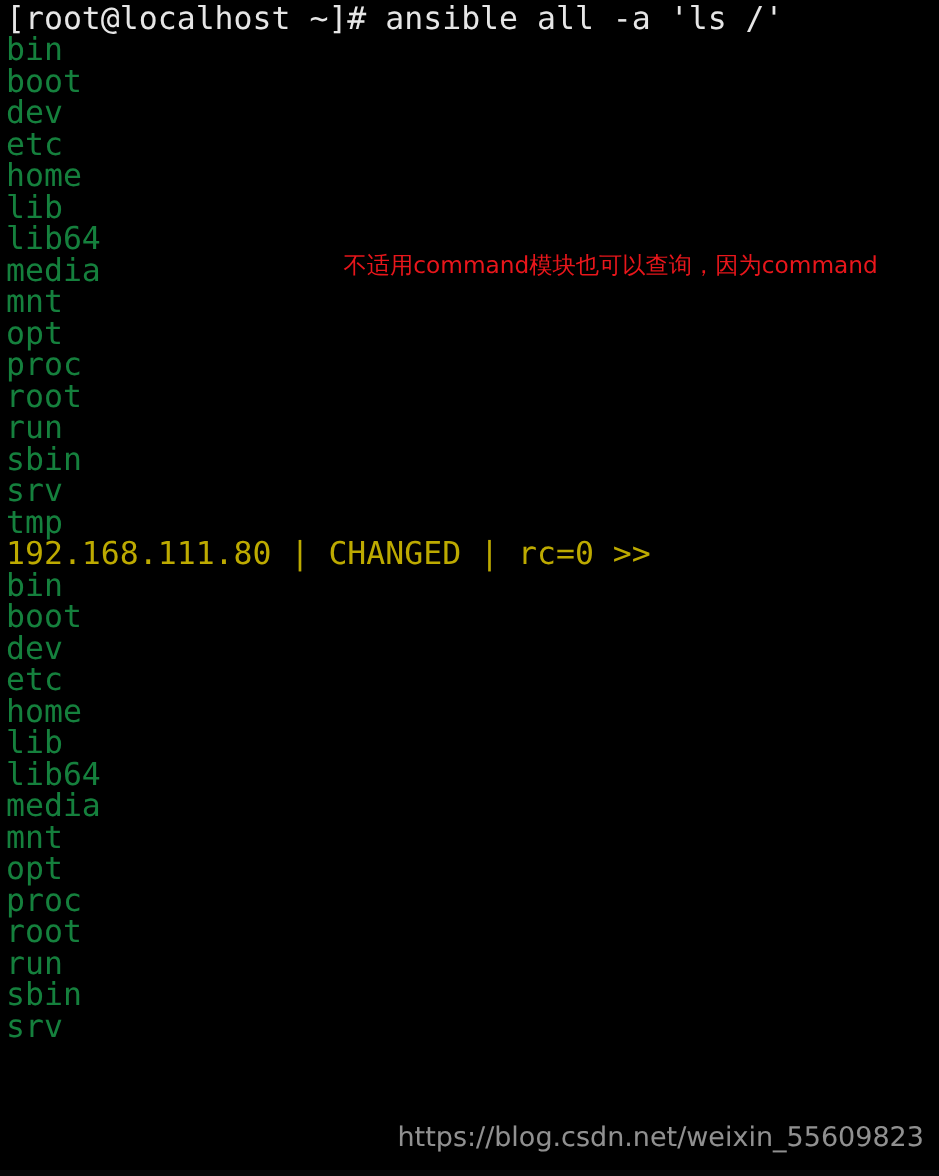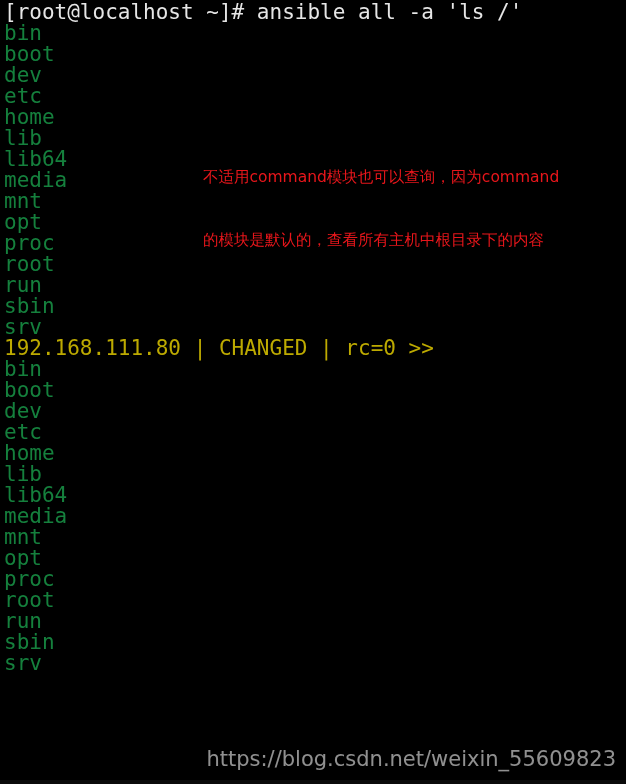--- a/index.html
+++ b/index.html
@@ -41,40 +41,40 @@
     color: #e6e6e6;
   }
   .line.host {
     color: #bdaa00;
   }
   .line.entry {
     color: #15803d;
   }
   .annotation {
     position: absolute;
-    left: 203px;
+    left: 229px;
     top: 125px;
     color: #e8161b;
     font-family: "DejaVu Sans", "Liberation Sans", sans-serif;
     font-size: 15.5px;
     line-height: 21px;
     font-weight: 400;
     white-space: pre;
     letter-spacing: 0px;
   }
   .annotation div {
     height: 21px;
   }
   .watermark {
     position: absolute;
     right: 10px;
     bottom: 16px;
     color: rgba(232, 232, 232, 0.62);
     font-family: "DejaVu Sans", "Liberation Sans", sans-serif;
-    font-size: 21px;
+    font-size: 18px;
     line-height: 18px;
     white-space: pre;
   }
   .bottom-edge {
     position: absolute;
     left: 0;
     bottom: 0;
     width: 626px;
     height: 4px;
     background: #0a0a0a;
@@ -98,20 +98,21 @@
     <div class="line entry">lib</div>
     <div class="line entry">lib64</div>
     <div class="line entry">media</div>
     <div class="line entry">mnt</div>
     <div class="line entry">opt</div>
     <div class="line entry">proc</div>
     <div class="line entry">root</div>
     <div class="line entry">run</div>
     <div class="line entry">sbin</div>
     <div class="line entry">srv</div>
+    <div class="line entry">tmp</div>
 
     <div class="line host">192.168.111.80 | CHANGED | rc=0 &gt;&gt;</div>
 
     <div class="line entry">bin</div>
     <div class="line entry">boot</div>
     <div class="line entry">dev</div>
     <div class="line entry">etc</div>
     <div class="line entry">home</div>
     <div class="line entry">lib</div>
     <div class="line entry">lib64</div>
@@ -121,20 +122,19 @@
     <div class="line entry">proc</div>
     <div class="line entry">root</div>
     <div class="line entry">run</div>
     <div class="line entry">sbin</div>
     <div class="line entry">srv</div>
 
   </div>
 
   <div class="annotation">
     <div>不适用command模块也可以查询，因为command</div>
-    <div>的模块是默认的，查看所有主机中根目录下的内容</div>
   </div>
 
   <div class="watermark">https://blog.csdn.net/weixin_55609823</div>
 
   <div class="bottom-edge"></div>
 
 </div>
 
 </body></html>

